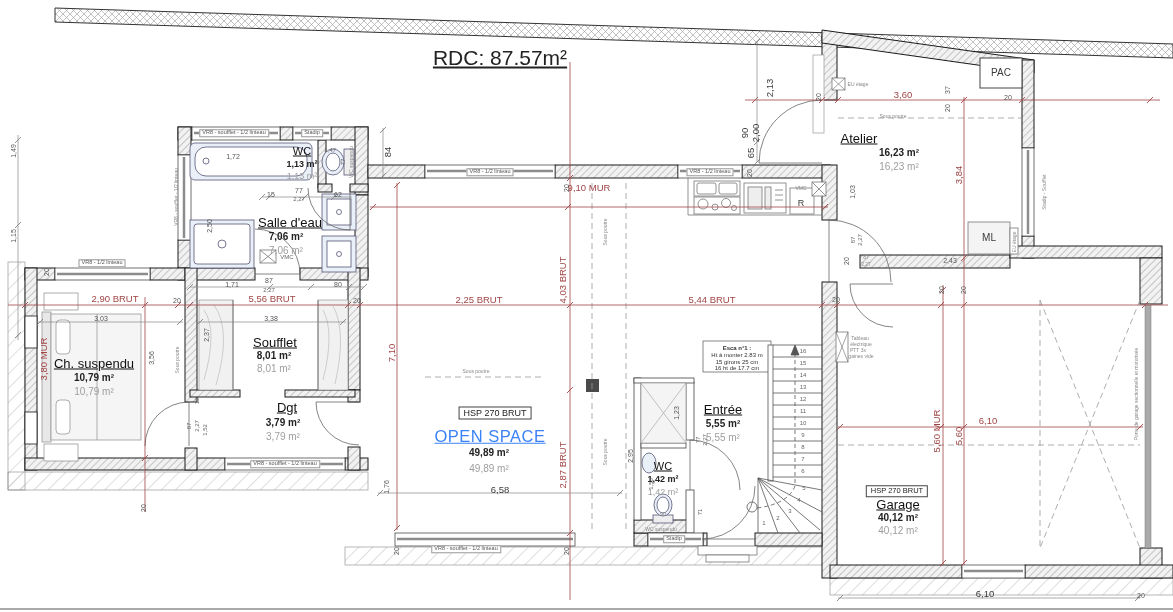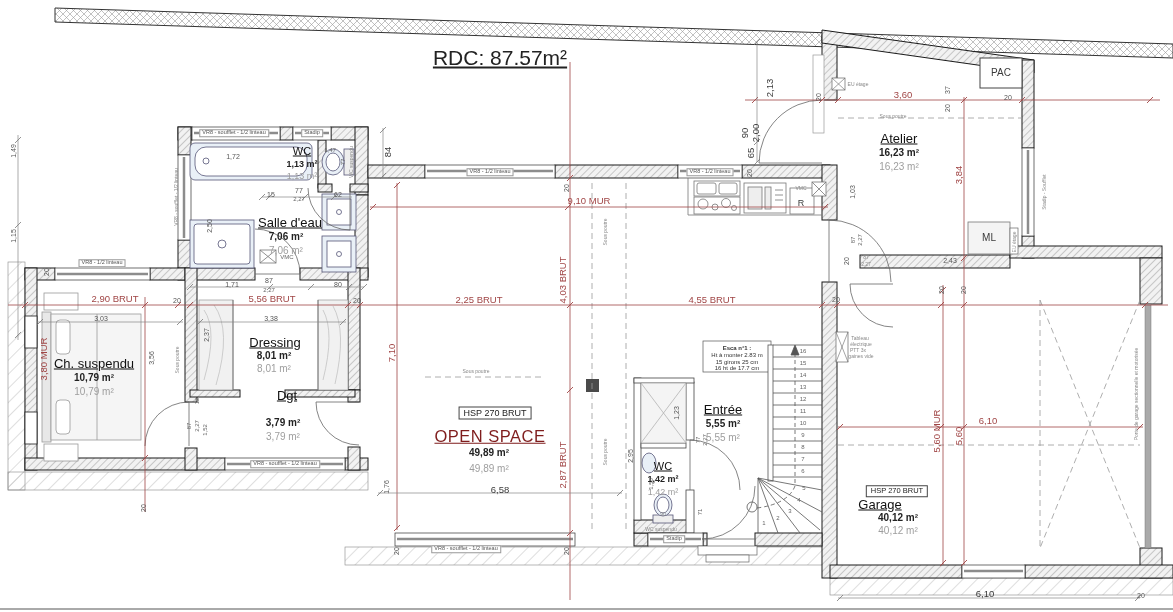--- a/index.html
+++ b/index.html
@@ -9,21 +9,21 @@
   .lbl{position:absolute;font:8px "Liberation Sans",sans-serif;color:#3a3a3a;
        white-space:nowrap;transform:translate(-50%,-50%);z-index:3;line-height:1;}
   .rot{transform:translate(-50%,-50%) rotate(-90deg);}
   .red{color:#a04545;}
   .t5{font-size:5px;color:#888;}
   .t6{font-size:6px;color:#666;}
   .t7{font-size:7px;color:#555;}
   .t9{font-size:9.5px;}
   .rn{font-size:13px;color:#111;text-decoration:underline;}
   .rns{font-size:11px;color:#111;text-decoration:underline;}
-  .rnl{font-size:16.5px;color:#7f1d1d;text-decoration:underline;letter-spacing:.5px;}
+  .rnl{font-size:16.5px;color:#3b82f6;text-decoration:underline;letter-spacing:.5px;}
   .ar{font-size:10px;font-weight:bold;color:#222;}
   .ag{font-size:10px;color:#9e9e9e;}
   .ars{font-size:9px;font-weight:bold;color:#222;}
   .ags{font-size:9px;color:#9e9e9e;}
   .bx{border:1px solid #444;background:#fff;padding:1px 4px;font-size:9px;color:#222;}
   .bxs{border:0.5px solid #999;background:#fff;padding:0 2px;font-size:5.5px;color:#555;}
   .title{font-size:21px;color:#222;text-decoration:underline;}
   .eb{font-size:6px;color:#333;}
 </style>
 </head>
@@ -304,39 +304,39 @@
 
 <i class="lbl rns" style="left:302px;top:151px">WC</i>
 <i class="lbl ars" style="left:302px;top:164px">1,13 m²</i>
 <i class="lbl ags" style="left:302px;top:176px">1,13 m²</i>
 <i class="lbl rn" style="left:290px;top:222px">Salle d'eau</i>
 <i class="lbl ar" style="left:286px;top:237px">7,06 m²</i>
 <i class="lbl ag" style="left:286px;top:251px">7,06 m²</i>
 <i class="lbl rn" style="left:94px;top:363px">Ch. suspendu</i>
 <i class="lbl ar" style="left:94px;top:378px">10,79 m²</i>
 <i class="lbl ag" style="left:94px;top:392px">10,79 m²</i>
-<i class="lbl rn" style="left:275px;top:342px">Dressing</i>
+<i class="lbl rn" style="left:275px;top:342px">Soufflet</i>
 <i class="lbl ar" style="left:274px;top:356px">8,01 m²</i>
 <i class="lbl ag" style="left:274px;top:369px">8,01 m²</i>
-<i class="lbl rn" style="left:287px;top:395px">Dgt</i>
+<i class="lbl rn" style="left:287px;top:407px">Dgt</i>
 <i class="lbl ar" style="left:283px;top:423px">3,79 m²</i>
 <i class="lbl ag" style="left:283px;top:437px">3,79 m²</i>
 <i class="lbl rnl" style="left:490px;top:436px">OPEN SPACE</i>
 <i class="lbl ar" style="left:489px;top:453px">49,89 m²</i>
 <i class="lbl ag" style="left:489px;top:469px">49,89 m²</i>
 <i class="lbl rn" style="left:723px;top:409px">Entrée</i>
 <i class="lbl ar" style="left:723px;top:424px">5,55 m²</i>
 <i class="lbl ag" style="left:723px;top:438px">5,55 m²</i>
 <i class="lbl rns" style="left:663px;top:466px">WC</i>
 <i class="lbl ars" style="left:663px;top:479px">1,42 m²</i>
 <i class="lbl ags" style="left:663px;top:492px">1,42 m²</i>
-<i class="lbl rn" style="left:899px;top:138px">Atelier</i>
+<i class="lbl rn" style="left:859px;top:138px">Atelier</i>
 <i class="lbl ar" style="left:899px;top:153px">16,23 m²</i>
 <i class="lbl ag" style="left:899px;top:167px">16,23 m²</i>
-<i class="lbl rn" style="left:880px;top:504px">Garage</i>
+<i class="lbl rn" style="left:898px;top:504px">Garage</i>
 <i class="lbl ar" style="left:898px;top:518px">40,12 m²</i>
 <i class="lbl ag" style="left:898px;top:531px">40,12 m²</i>
 
 <i class="lbl bx" style="left:495px;top:413px">HSP 270 BRUT</i>
 <i class="lbl bx" style="left:897px;top:491px;font-size:7.5px">HSP 270 BRUT</i>
 <i class="lbl" style="left:1001px;top:73px;font-size:10px">PAC</i>
 <i class="lbl" style="left:989px;top:238px;font-size:10px">ML</i>
 <i class="lbl" style="left:801px;top:203px;font-size:9px">R</i>
 <i class="lbl t6" style="left:287px;top:257px">VMC</i>
 <i class="lbl t5" style="left:801px;top:188px">VMC</i>
@@ -368,22 +368,22 @@
 <i class="lbl t5 rot" style="left:1014px;top:242px">EU étage</i>
 <i class="lbl t5 rot" style="left:1136px;top:394px">Porte de garage sectionnelle et motorisée</i>
 <i class="lbl t5 red" style="left:860px;top:338px">Tableau</i>
 <i class="lbl t5 red" style="left:861px;top:344px">électrique</i>
 <i class="lbl t5 red" style="left:858px;top:350px">PTT 3x</i>
 <i class="lbl t5 red" style="left:861px;top:356px">gaines vide</i>
 
 <i class="lbl red t9" style="left:115px;top:299px">2,90 BRUT</i>
 <i class="lbl red t9" style="left:272px;top:299px">5,56 BRUT</i>
 <i class="lbl red t9" style="left:479px;top:300px">2,25 BRUT</i>
-<i class="lbl red t9" style="left:712px;top:300px">4,55 BRUT</i>
-<i class="lbl red t9" style="left:589px;top:201px">9,10 MUR</i>
+<i class="lbl red t9" style="left:712px;top:300px">5,44 BRUT</i>
+<i class="lbl red t9" style="left:589px;top:188px">9,10 MUR</i>
 <i class="lbl red t9" style="left:903px;top:95px">3,60</i>
 <i class="lbl red t9" style="left:988px;top:421px">6,10</i>
 <i class="lbl red t9 rot" style="left:44px;top:359px">3,80 MUR</i>
 <i class="lbl red t9 rot" style="left:563px;top:280px">4,03 BRUT</i>
 <i class="lbl red t9 rot" style="left:563px;top:465px">2,87 BRUT</i>
 <i class="lbl red t9 rot" style="left:937px;top:431px">5,60 MUR</i>
 <i class="lbl red t9 rot" style="left:959px;top:436px">5,60</i>
 <i class="lbl red t9 rot" style="left:959px;top:175px">3,84</i>
 <i class="lbl red t9 rot" style="left:392px;top:353px">7,10</i>
 

